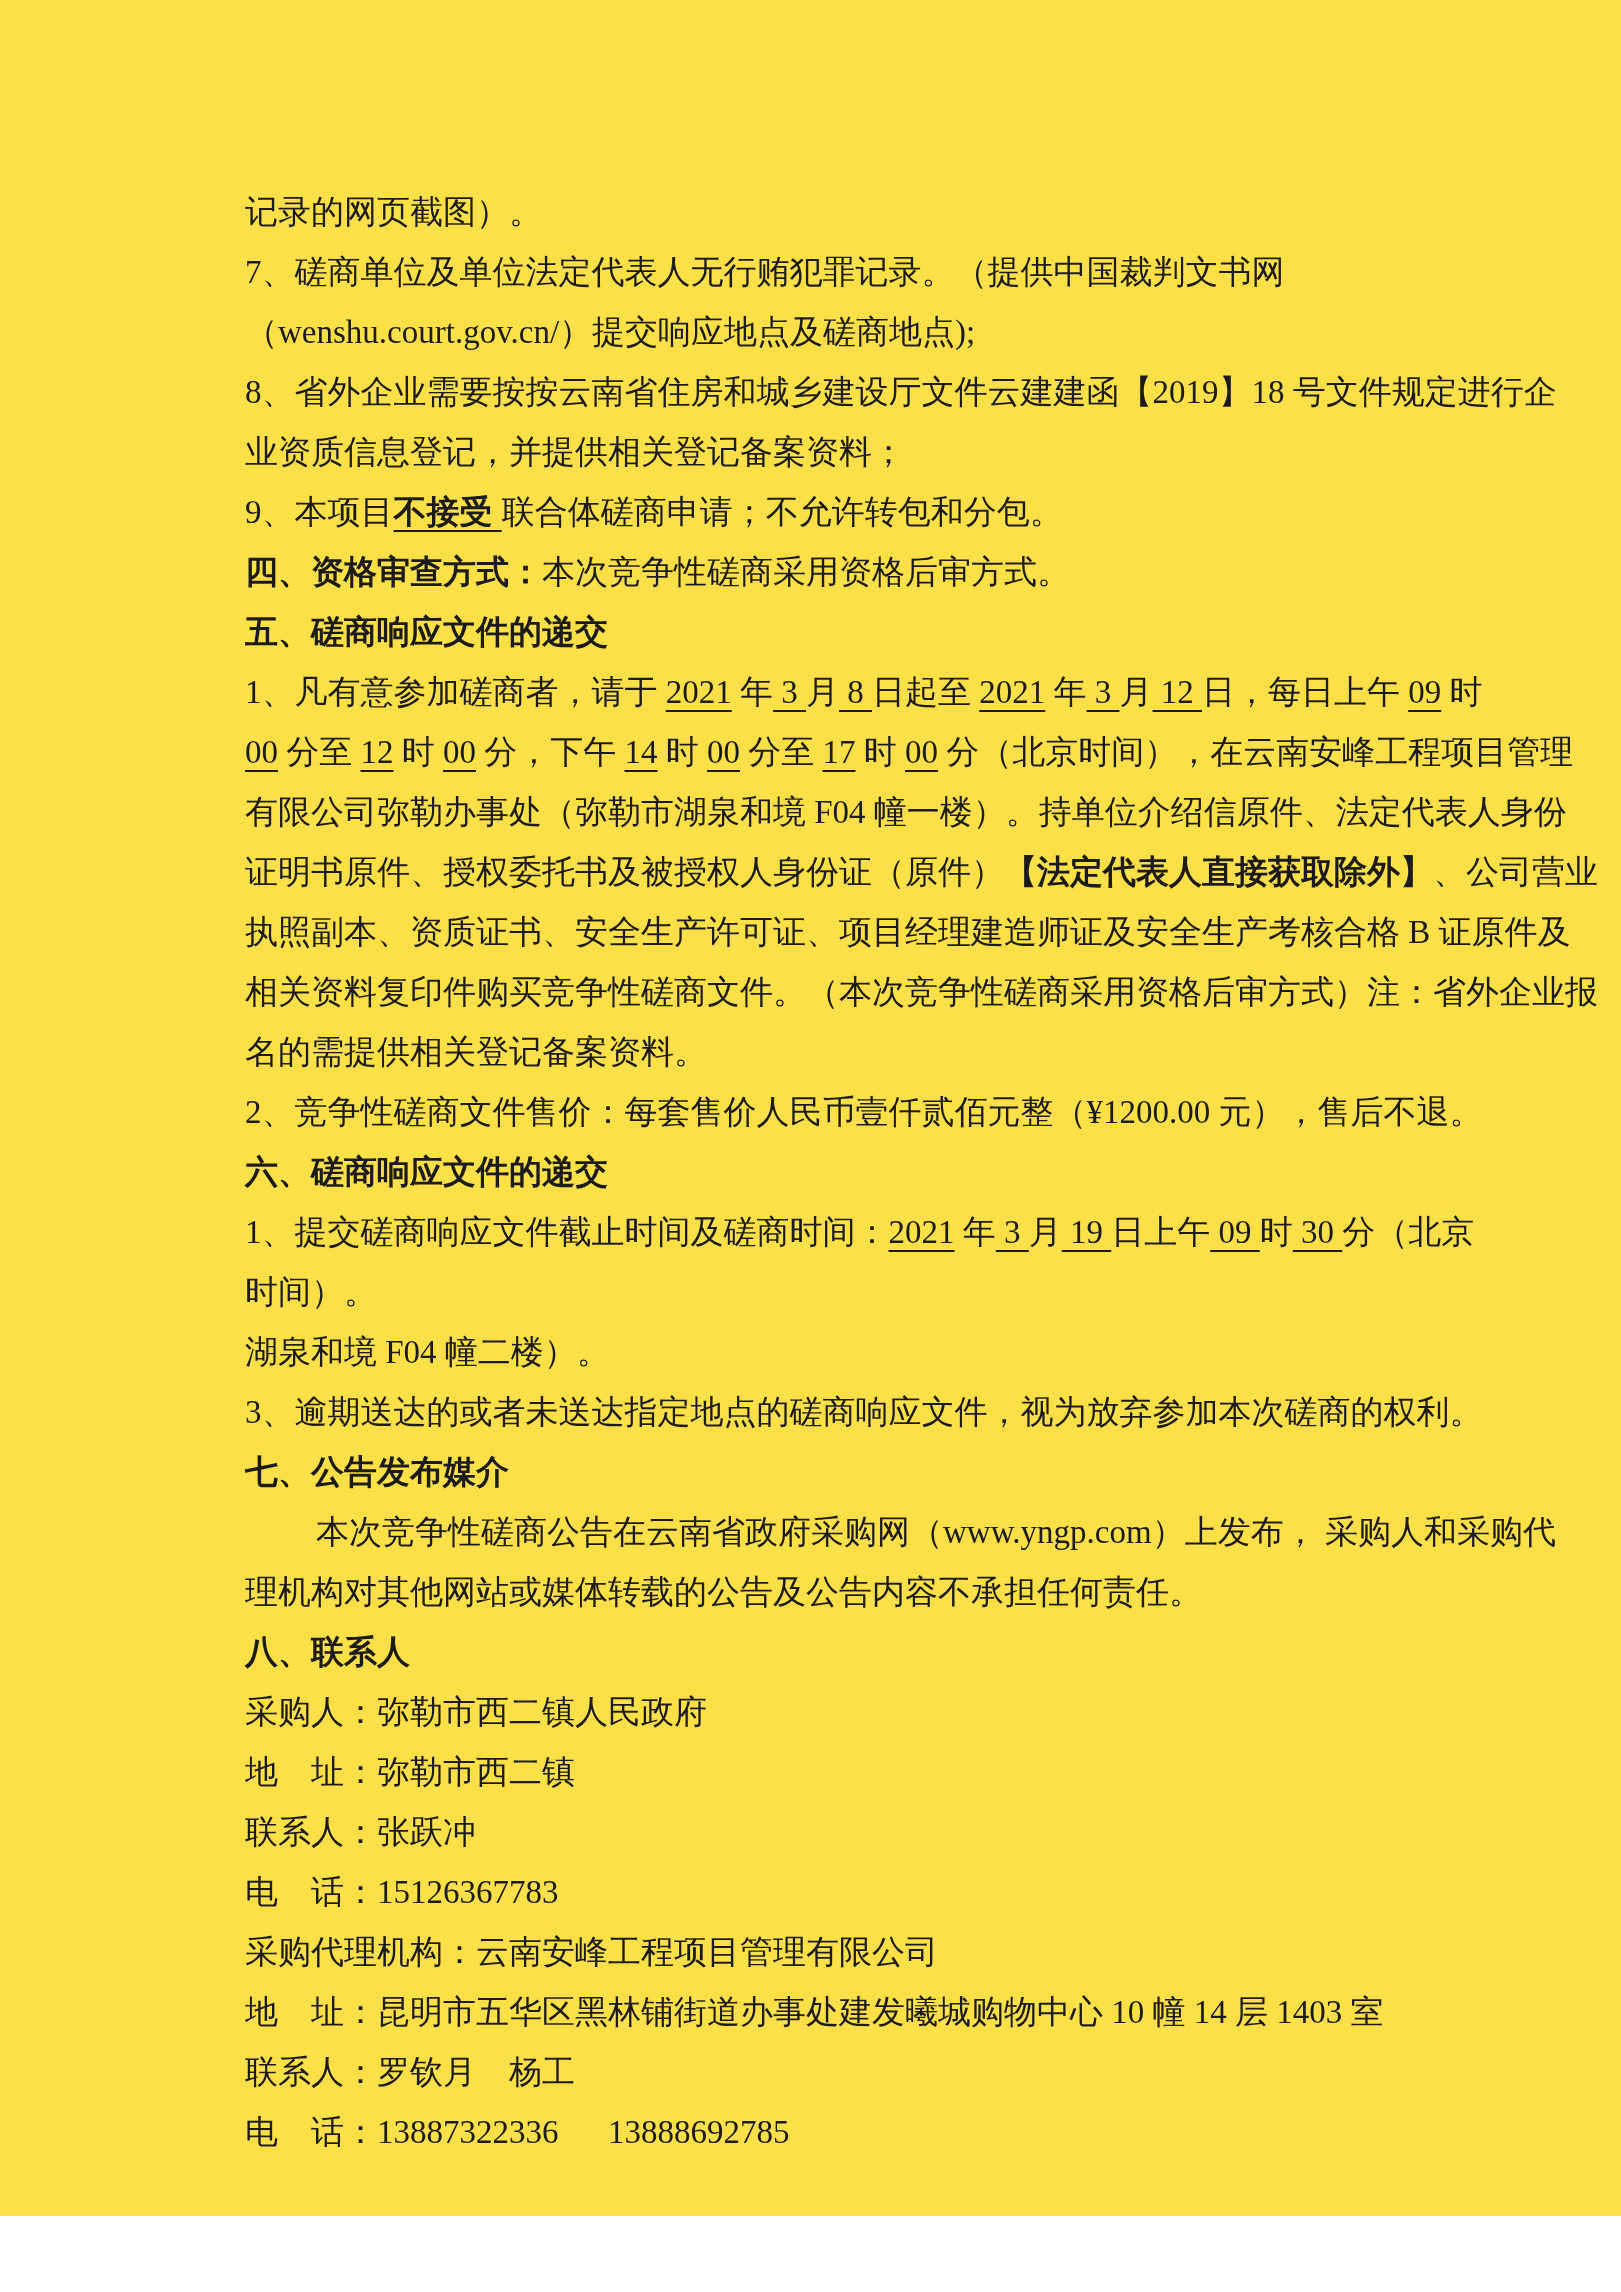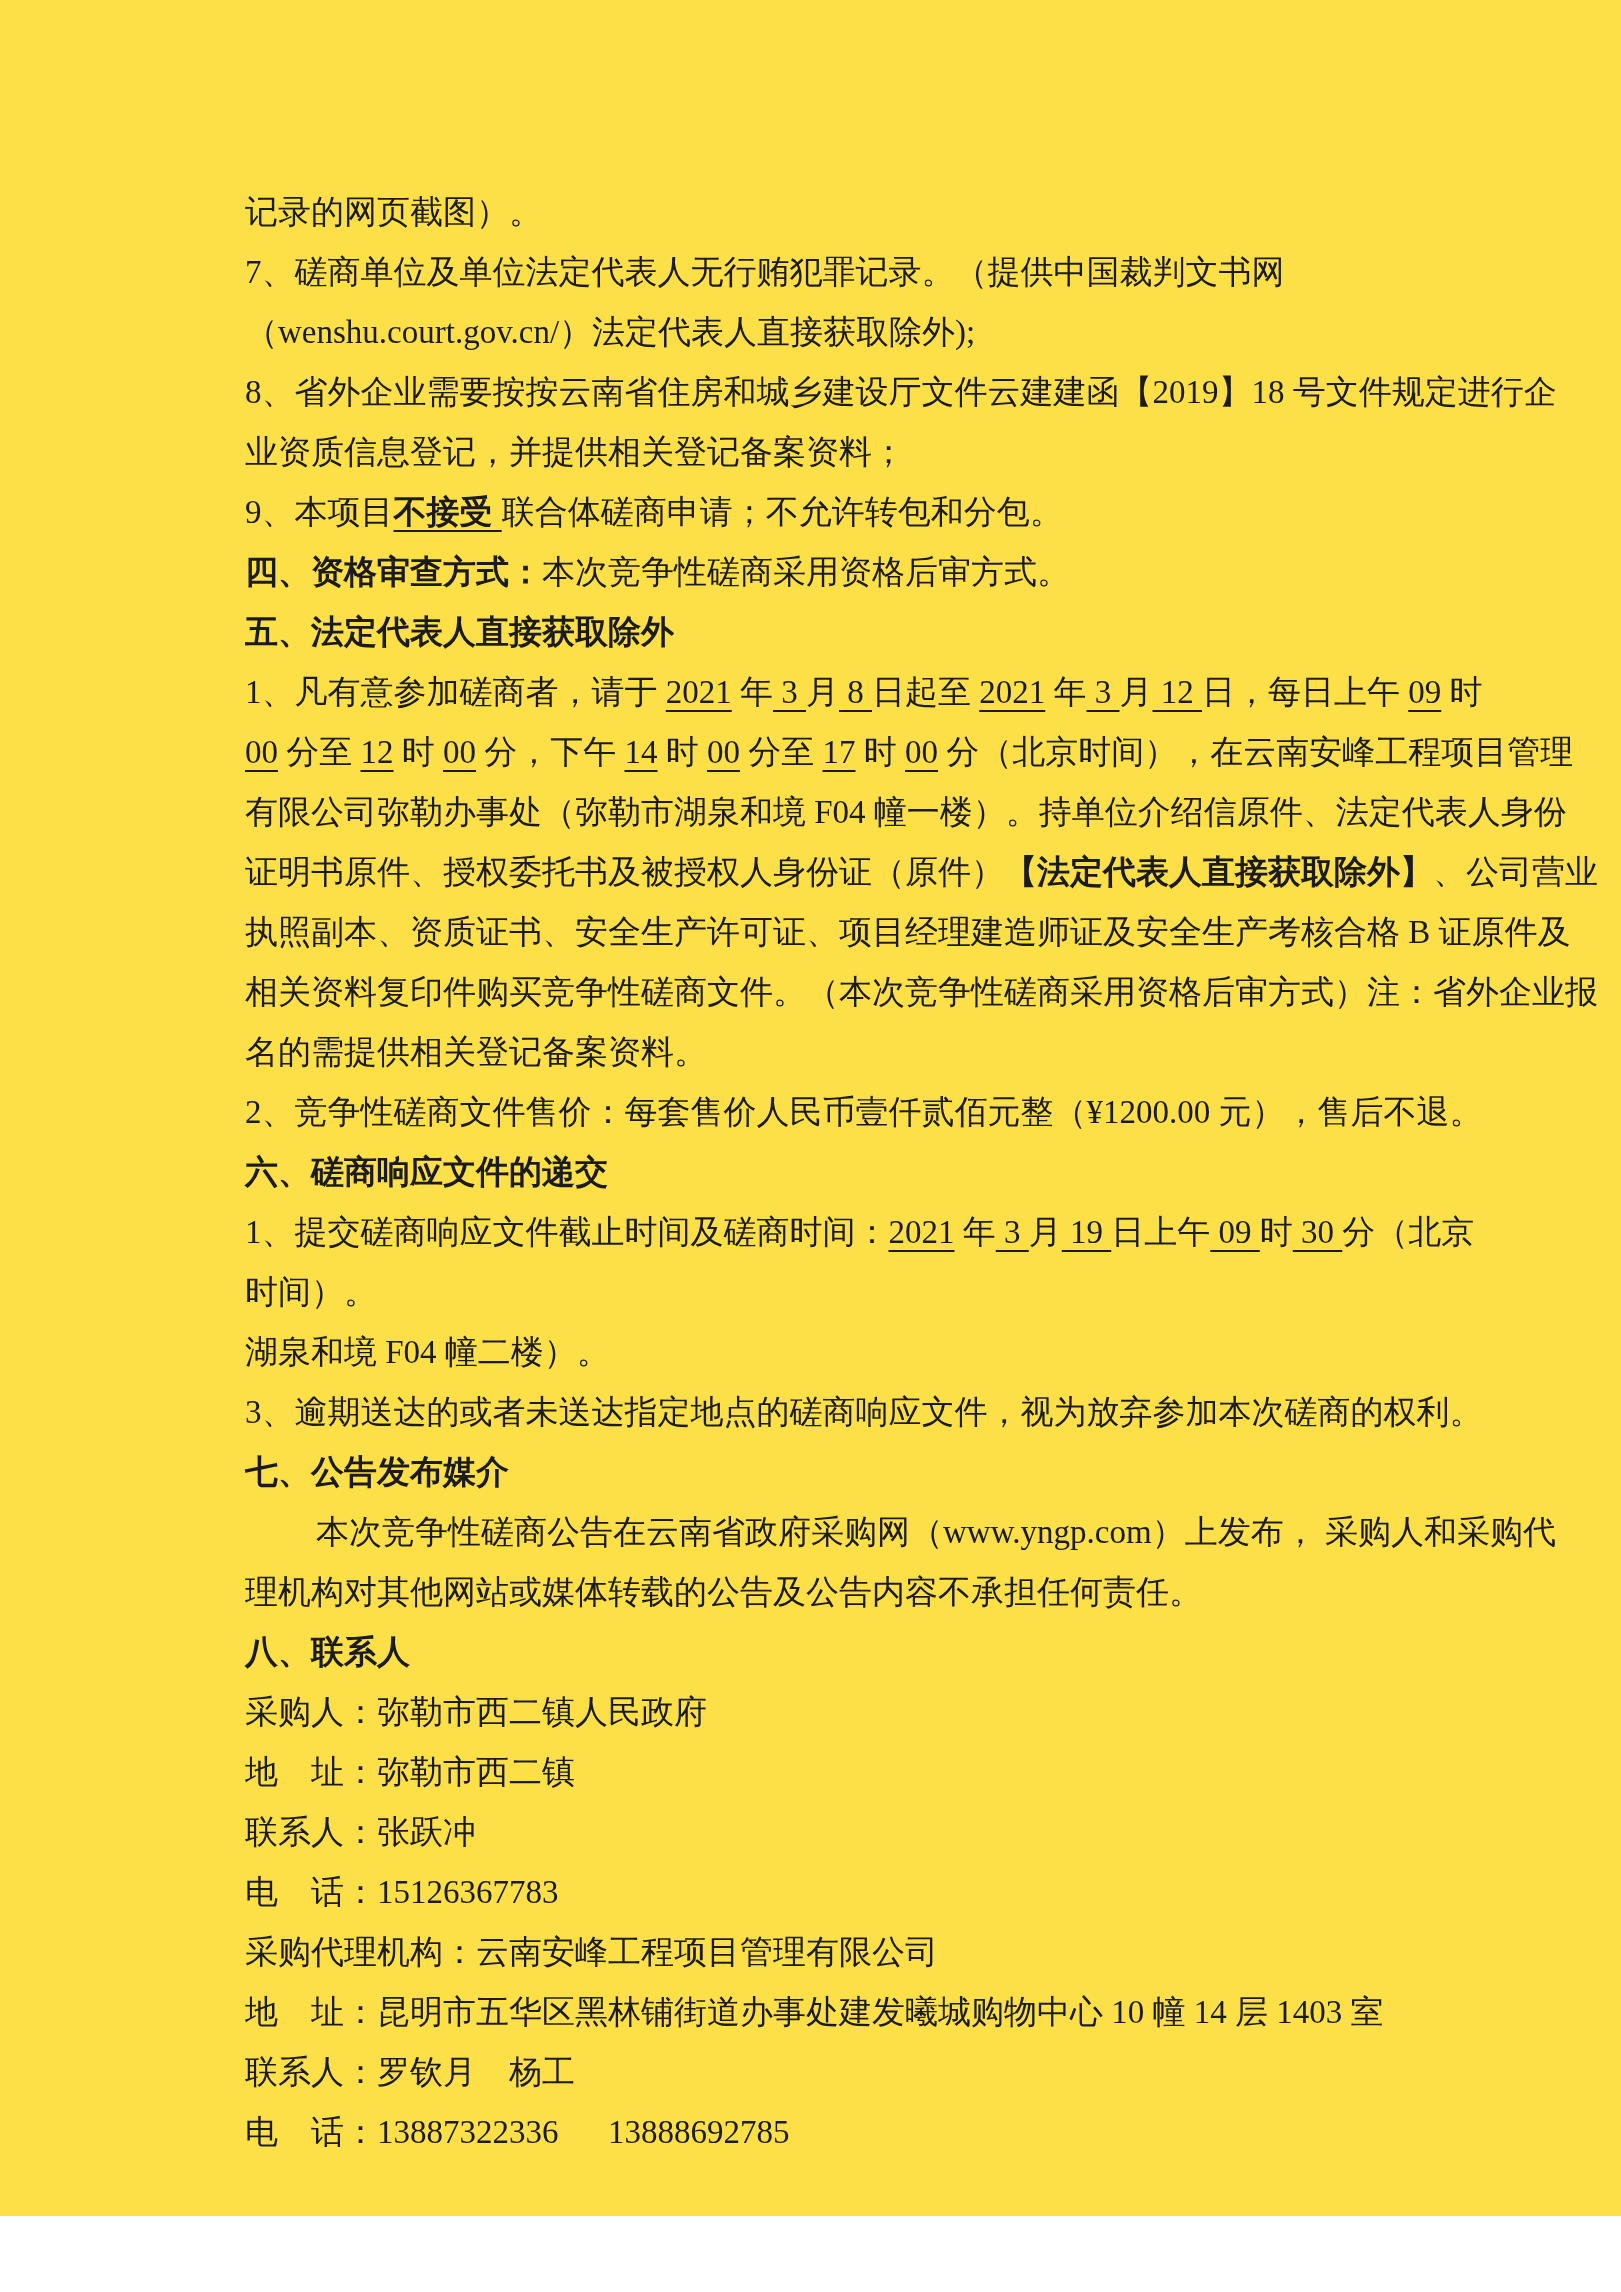--- a/index.html
+++ b/index.html
@@ -36,26 +36,26 @@
     text-underline-offset: 6.9px;
   }
 </style>
 </head>
 <body>
 
 <div class="page">
   <div style="color: rgb(27, 27, 27);">
       <p class="line"><span class="seg">记录的网页截图）。</span></p>
       <p class="line"><span class="seg">7、磋商单位及单位法定代表人无行贿犯罪记录。（提供中国裁判文书网</span></p>
-      <p class="line"><span class="seg">（wenshu.court.gov.cn/）法定代表人直接获取除外);</span></p>
+      <p class="line"><span class="seg">（wenshu.court.gov.cn/）提交响应地点及磋商地点);</span></p>
       <p class="line"><span class="seg">8、省外企业需要按按云南省住房和城乡建设厅文件云建建函【2019】18 号文件规定进行企</span></p>
       <p class="line"><span class="seg">业资质信息登记，并提供相关登记备案资料；</span></p>
       <p class="line"><span class="seg">9、本项目</span><span class="seg b u">不接受 </span><span class="seg">联合体磋商申请；不允许转包和分包。</span></p>
       <p class="line"><span class="seg b">四、资格审查方式：</span><span class="seg">本次竞争性磋商采用资格后审方式。</span></p>
-      <p class="line"><span class="seg b">五、法定代表人直接获取除外</span></p>
+      <p class="line"><span class="seg b">五、磋商响应文件的递交</span></p>
       <p class="line"><span class="seg">1、凡有意参加磋商者，请于 </span><span class="seg u">2021</span><span class="seg"> 年</span><span class="seg u"> 3 </span><span class="seg">月</span><span class="seg u"> 8 </span><span class="seg">日起至 </span><span class="seg u">2021</span><span class="seg"> 年</span><span class="seg u"> 3 </span><span class="seg">月</span><span class="seg u"> 12 </span><span class="seg">日，每日上午 </span><span class="seg u">09</span><span class="seg"> 时</span></p>
       <p class="line"><span class="seg u">00</span><span class="seg"> 分至 </span><span class="seg u">12</span><span class="seg"> 时 </span><span class="seg u">00</span><span class="seg"> 分，下午 </span><span class="seg u">14</span><span class="seg"> 时 </span><span class="seg u">00</span><span class="seg"> 分至 </span><span class="seg u">17</span><span class="seg"> 时 </span><span class="seg u">00</span><span class="seg"> 分（北京时间），在云南安峰工程项目管理</span></p>
       <p class="line"><span class="seg">有限公司弥勒办事处（弥勒市湖泉和境 F04 幢一楼）。持单位介绍信原件、法定代表人身份</span></p>
       <p class="line"><span class="seg">证明书原件、授权委托书及被授权人身份证（原件）</span><span class="seg b">【法定代表人直接获取除外】</span><span class="seg">、公司营业</span></p>
       <p class="line"><span class="seg">执照副本、资质证书、安全生产许可证、项目经理建造师证及安全生产考核合格 B 证原件及</span></p>
       <p class="line"><span class="seg">相关资料复印件购买竞争性磋商文件。（本次竞争性磋商采用资格后审方式）注：省外企业报</span></p>
       <p class="line"><span class="seg">名的需提供相关登记备案资料。</span></p>
       <p class="line"><span class="seg">2、竞争性磋商文件售价：每套售价人民币壹仟贰佰元整（¥1200.00 元），售后不退。</span></p>
       <p class="line"><span class="seg b">六、磋商响应文件的递交</span></p>
       <p class="line"><span class="seg">1、提交磋商响应文件截止时间及磋商时间：</span><span class="seg u">2021</span><span class="seg"> 年</span><span class="seg u"> 3 </span><span class="seg">月</span><span class="seg u"> 19 </span><span class="seg">日上午</span><span class="seg u"> 09 </span><span class="seg">时</span><span class="seg u"> 30 </span><span class="seg">分（北京</span></p>

